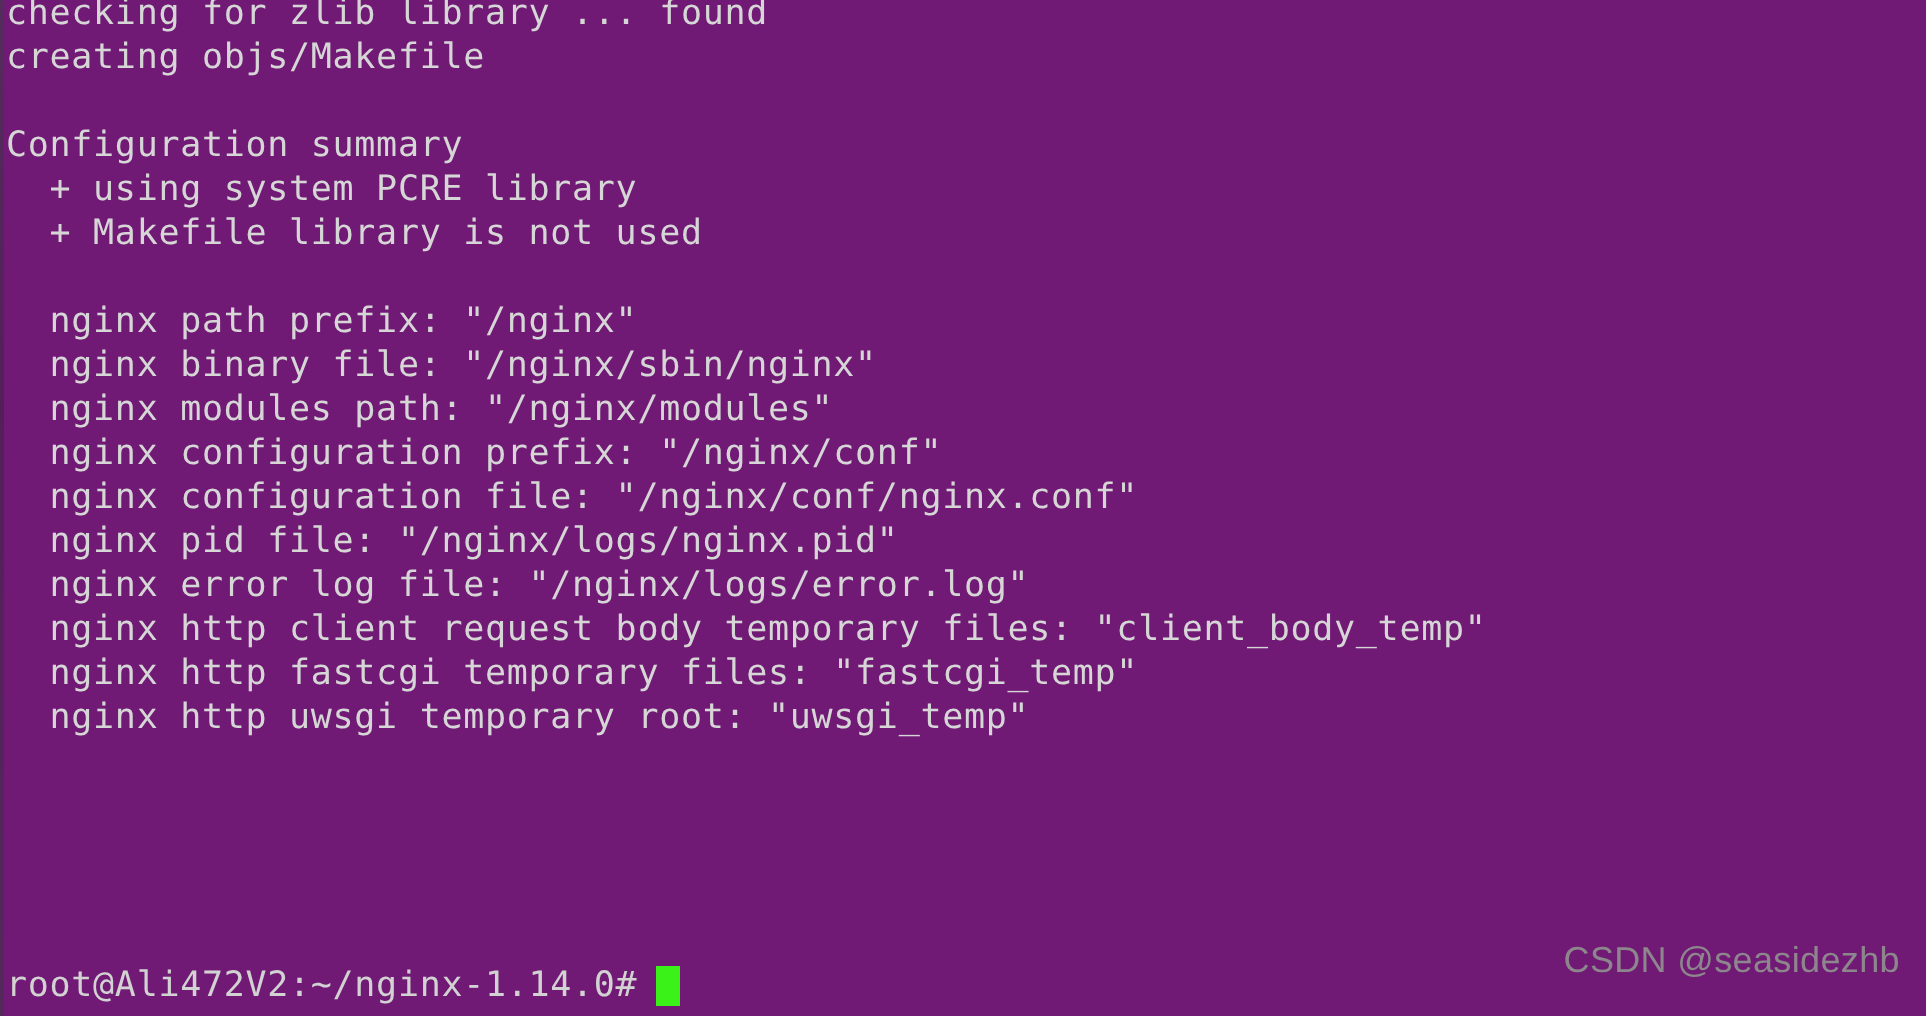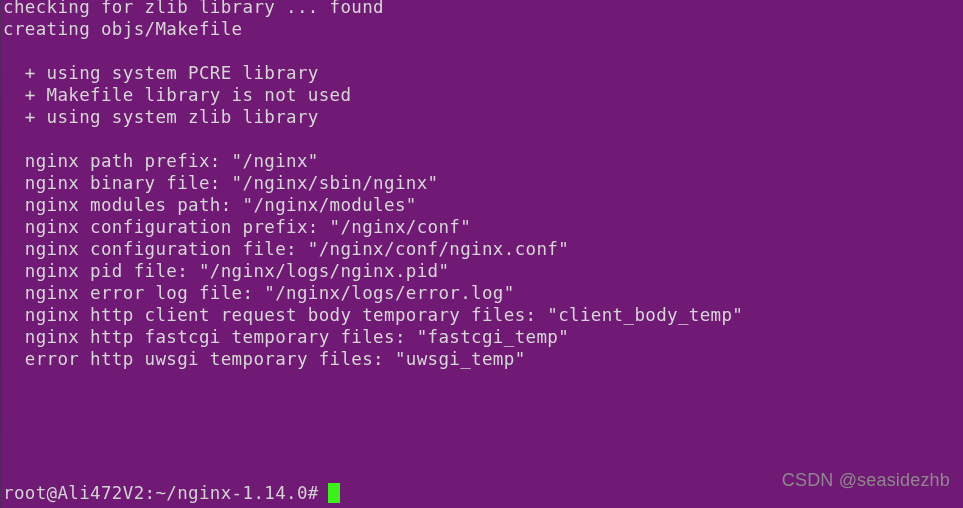--- a/index.html
+++ b/index.html
@@ -110,34 +110,34 @@
 <body>
 
 <div id="terminal">
 
   <div class="left-edge-artifact"></div>
 
   <div class="output" id="output-area">
       <span class="line">checking for zlib library ... found</span>
       <span class="line">creating objs/Makefile</span>
       <span class="line blank"></span>
+      <span class="line">Configuration summary</span>
       <span class="line">  + using system PCRE library</span>
       <span class="line">  + Makefile library is not used</span>
-      <span class="line">  + using system zlib library</span>
       <span class="line blank"></span>
       <span class="line">  nginx path prefix: "/nginx"</span>
       <span class="line">  nginx binary file: "/nginx/sbin/nginx"</span>
       <span class="line">  nginx modules path: "/nginx/modules"</span>
       <span class="line">  nginx configuration prefix: "/nginx/conf"</span>
       <span class="line">  nginx configuration file: "/nginx/conf/nginx.conf"</span>
       <span class="line">  nginx pid file: "/nginx/logs/nginx.pid"</span>
       <span class="line">  nginx error log file: "/nginx/logs/error.log"</span>
       <span class="line">  nginx http client request body temporary files: "client_body_temp"</span>
       <span class="line">  nginx http fastcgi temporary files: "fastcgi_temp"</span>
-      <span class="line">  error http uwsgi temporary files: "uwsgi_temp"</span>
+      <span class="line">  nginx http uwsgi temporary root: "uwsgi_temp"</span>
       <span class="line blank"></span>
     </div>
 
   <div class="prompt-row">
     <span class="prompt-text">root@Ali472V2:~/nginx-1.14.0#</span>
     <span class="cursor-block"></span>
   </div>
 
   <div class="watermark">CSDN @seasidezhb</div>
 

